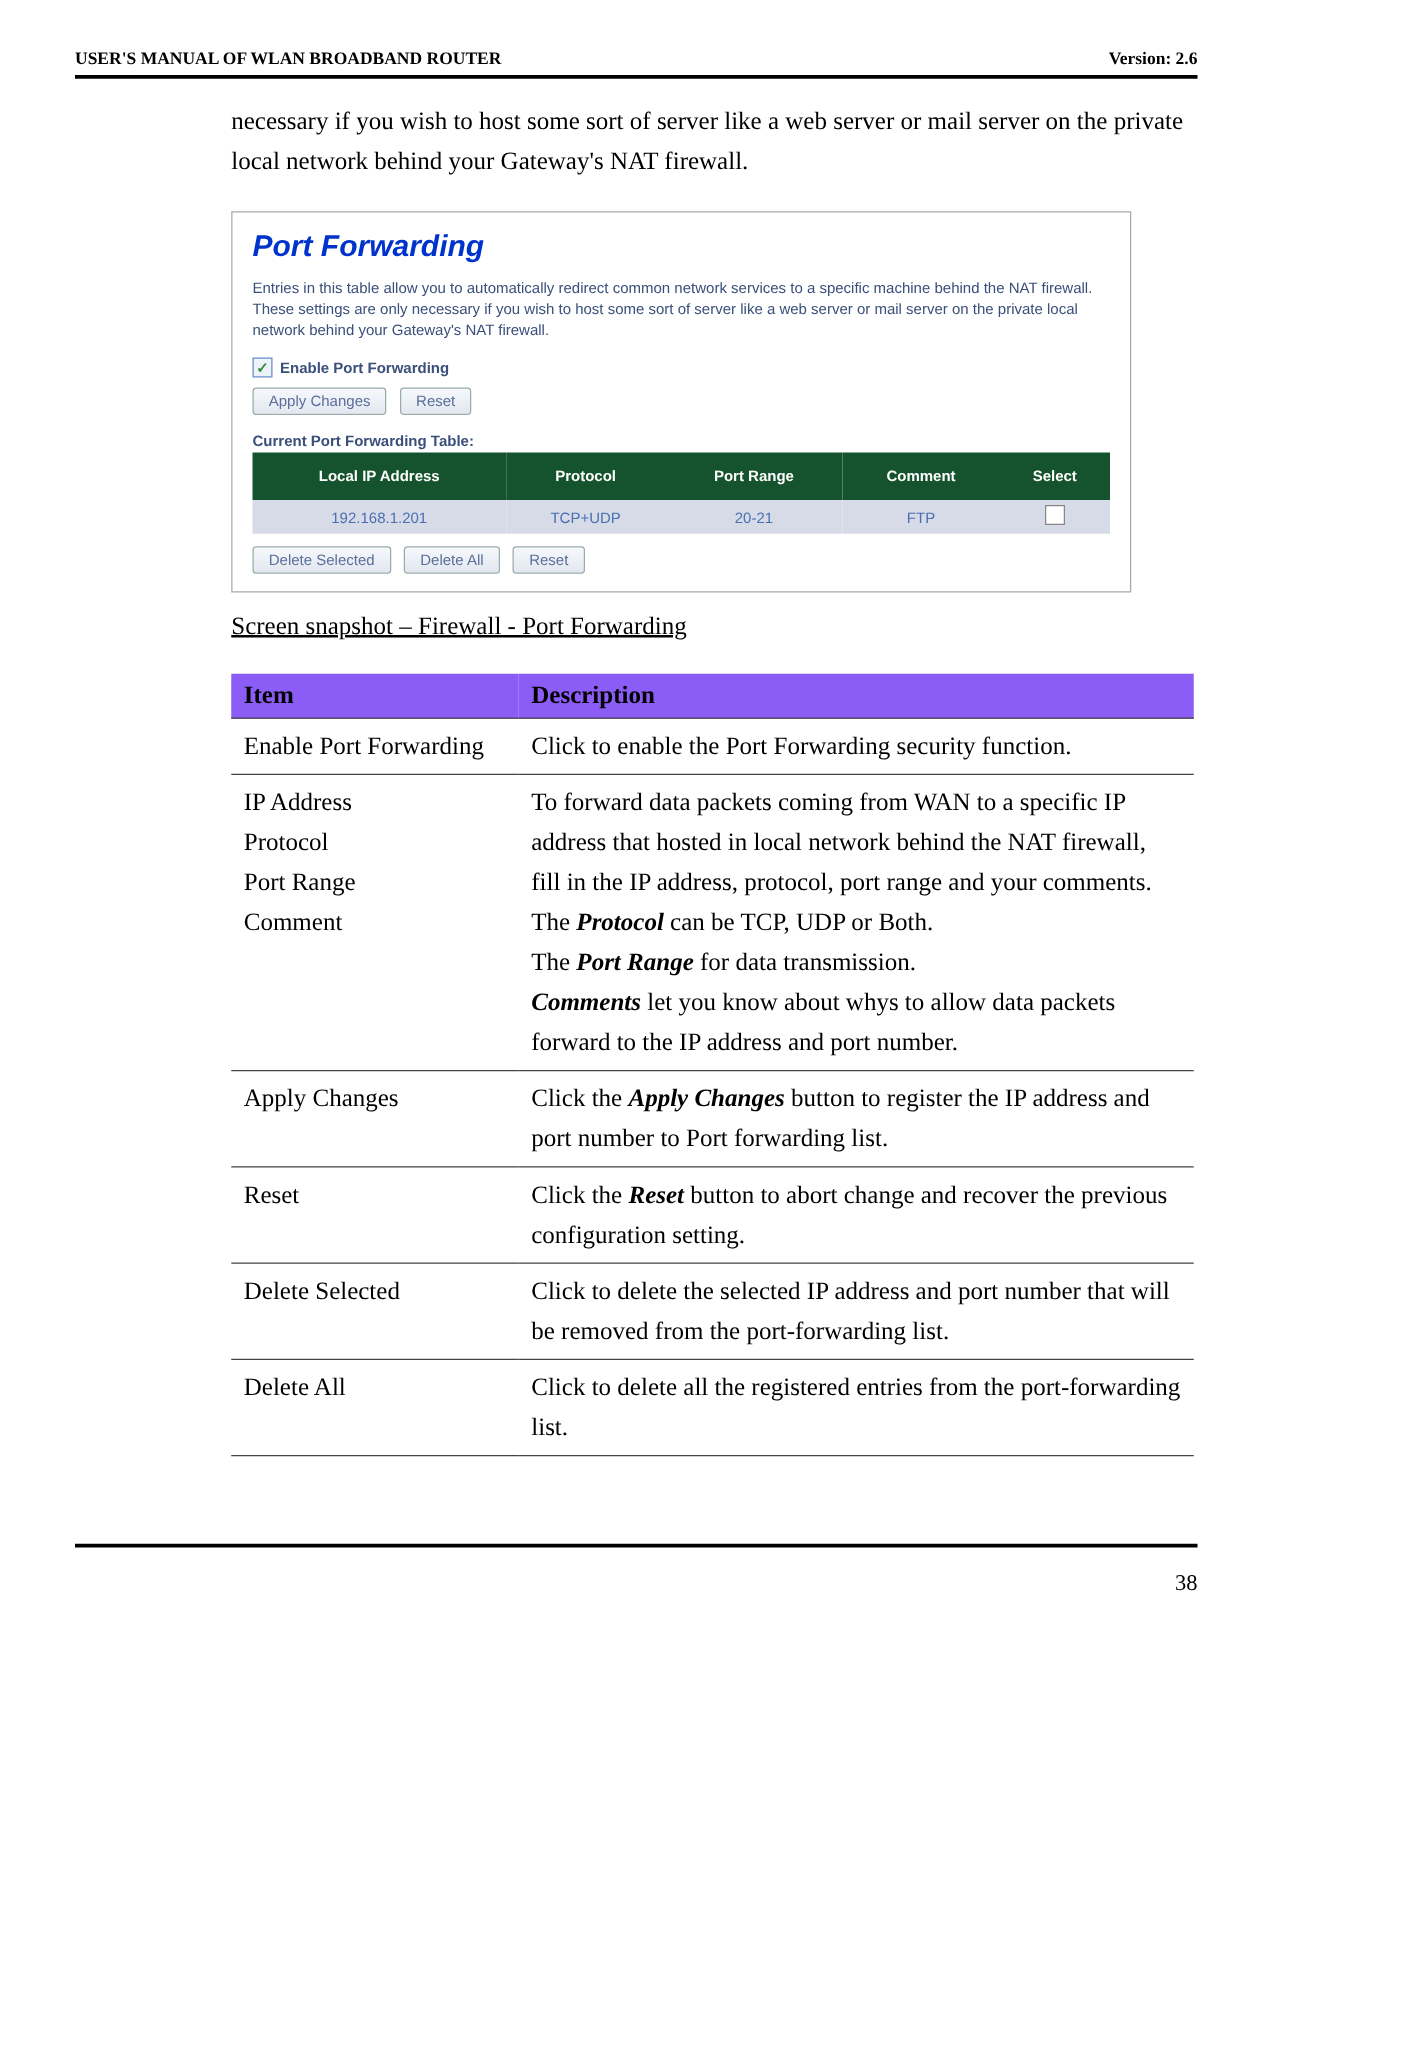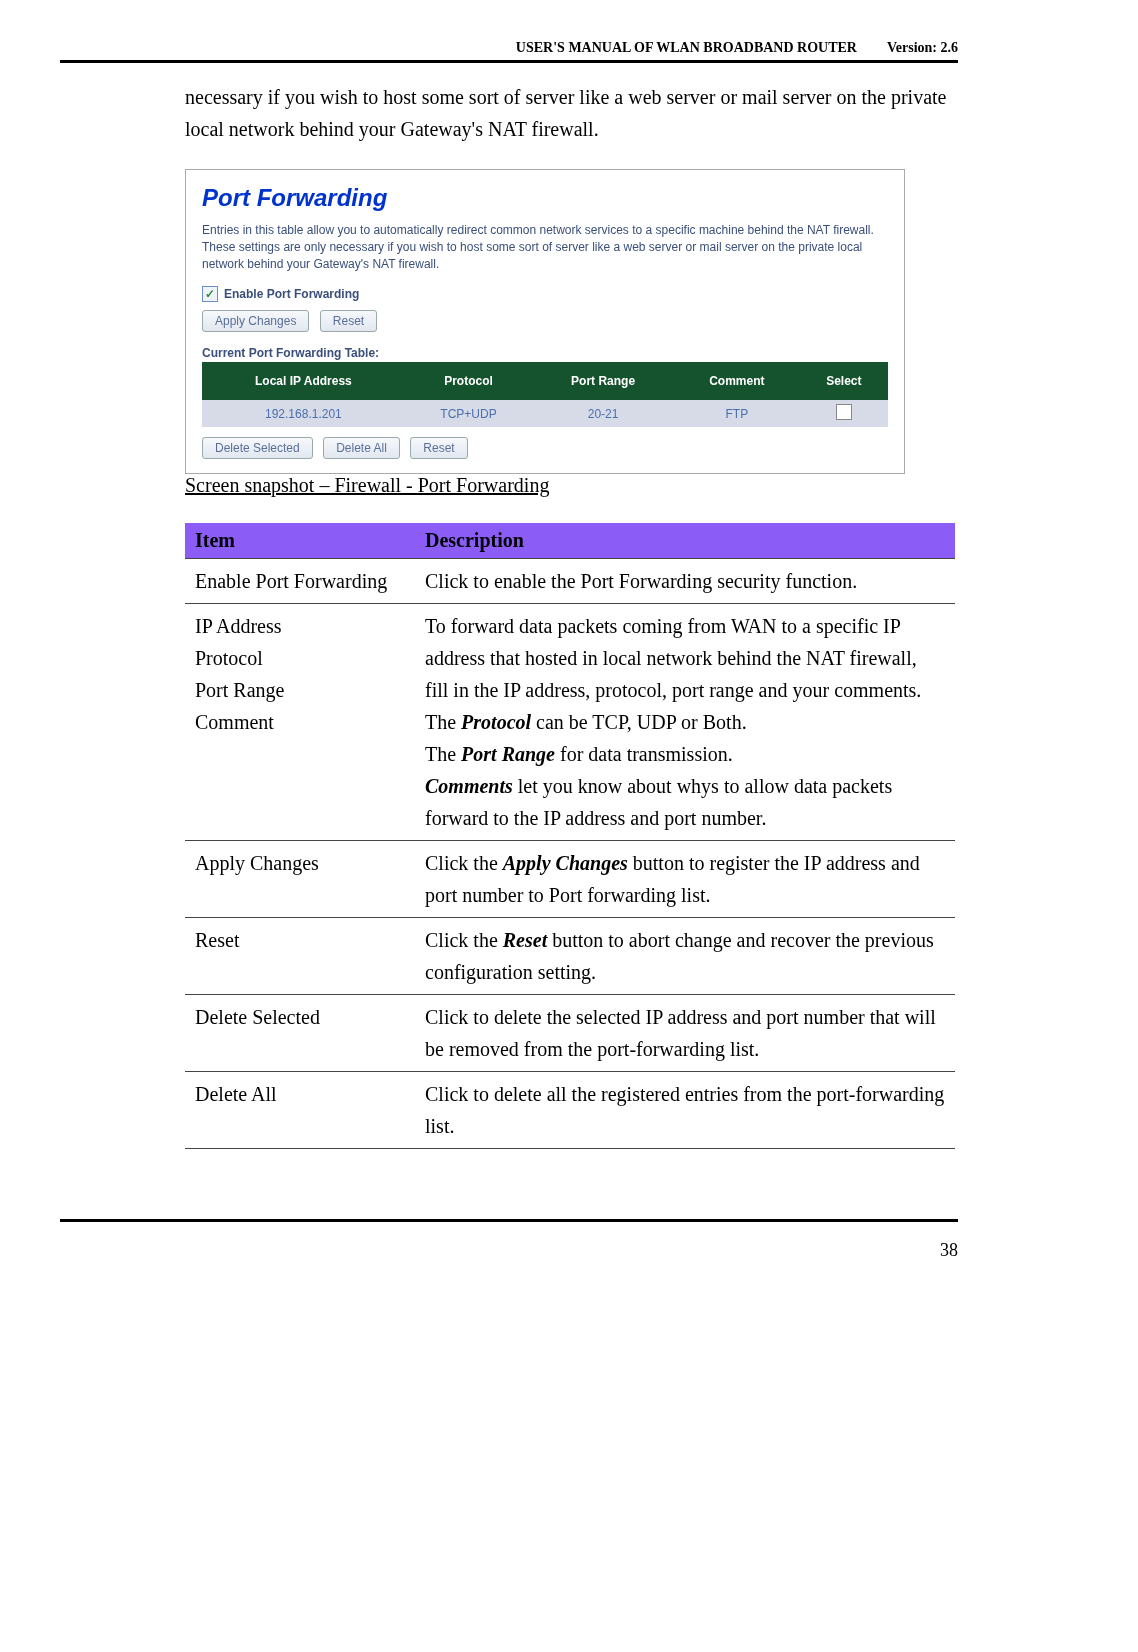--- a/index.html
+++ b/index.html
@@ -5,41 +5,42 @@
     body {
       font-family: "Times New Roman", serif;
       background: #fff;
       margin: 0;
       padding: 40px 60px;
       width: 1018px;
       box-sizing: border-box;
     }
     .header-row {
       display: flex;
-      justify-content: flex-end;
+      justify-content: space-between;
       font-size: 14px;
       font-weight: bold;
       border-bottom: 3px solid #000;
       padding-bottom: 4px;
       margin-bottom: 18px;
       gap: 30px;
     }
     .intro-text {
       margin-left: 125px;
       font-size: 20px;
       line-height: 1.6;
       margin-bottom: 24px;
     }
     .screenshot-box {
       margin-left: 125px;
       border: 1px solid #aaa;
       padding: 14px 16px;
       width: 720px;
       box-sizing: border-box;
       font-family: Arial, sans-serif;
+      margin-bottom: 16px;
     }
     .ss-title {
       color: #0033cc;
       font-size: 24px;
       font-weight: bold;
       font-style: italic;
       margin-bottom: 10px;
     }
     .ss-desc {
       color: #3a4f7a;

